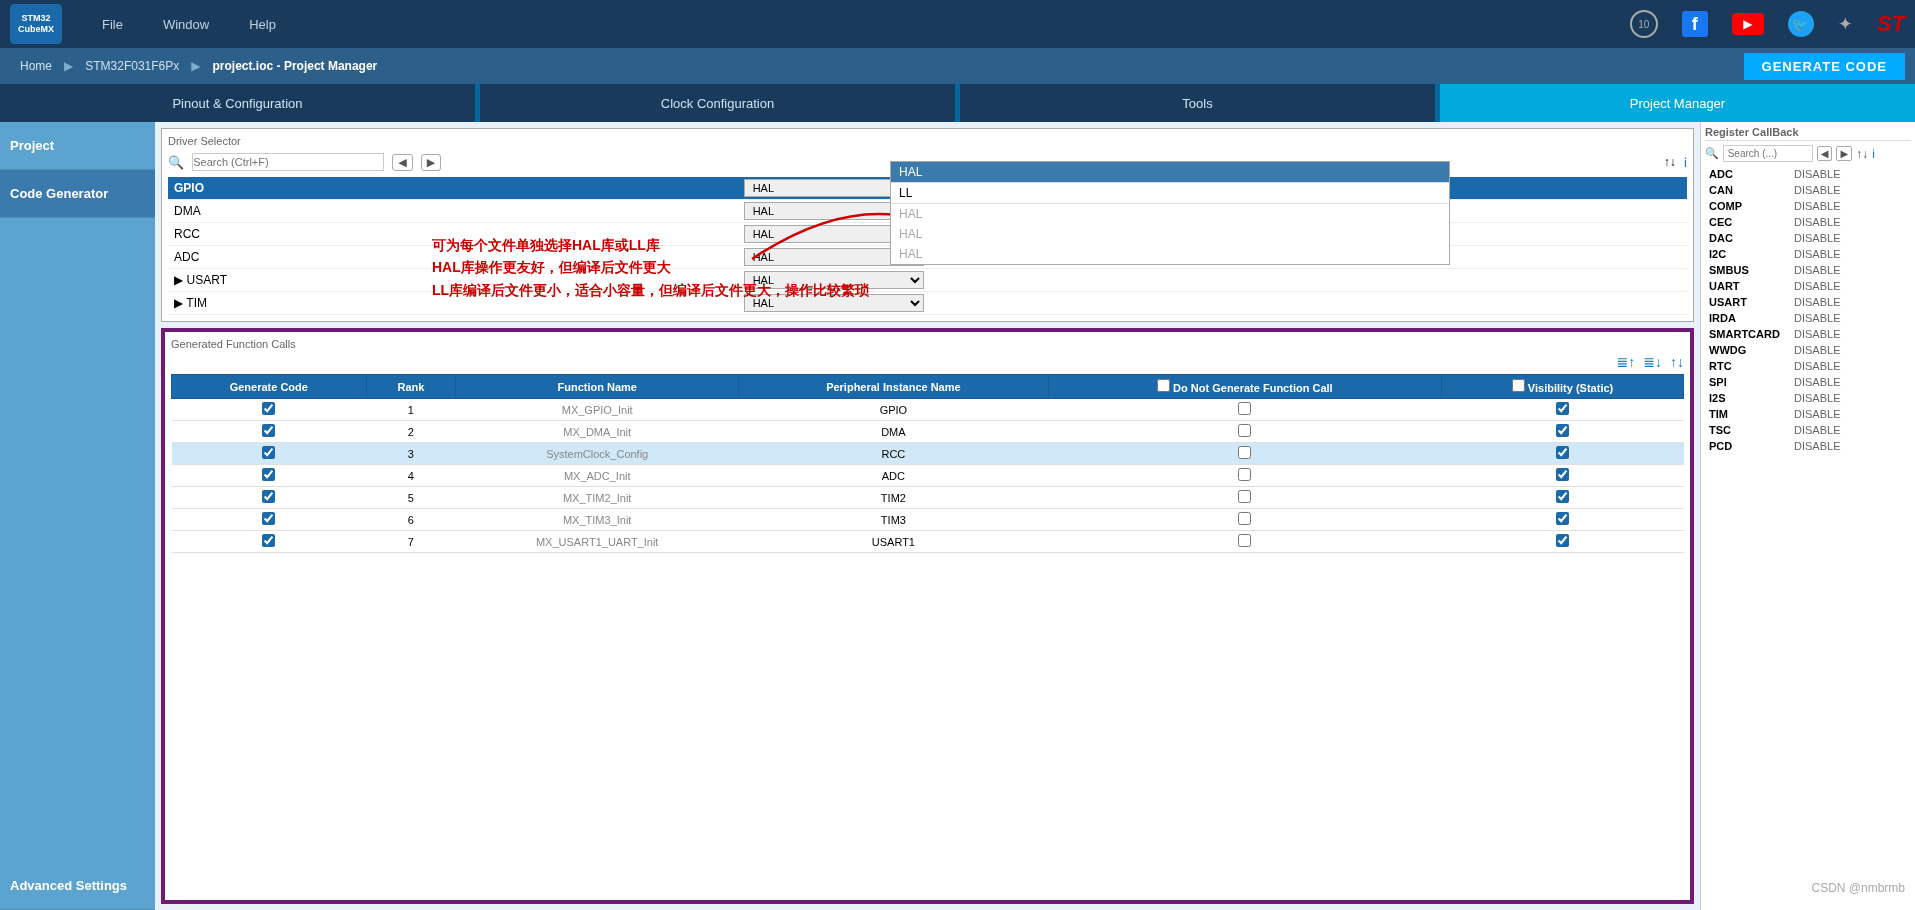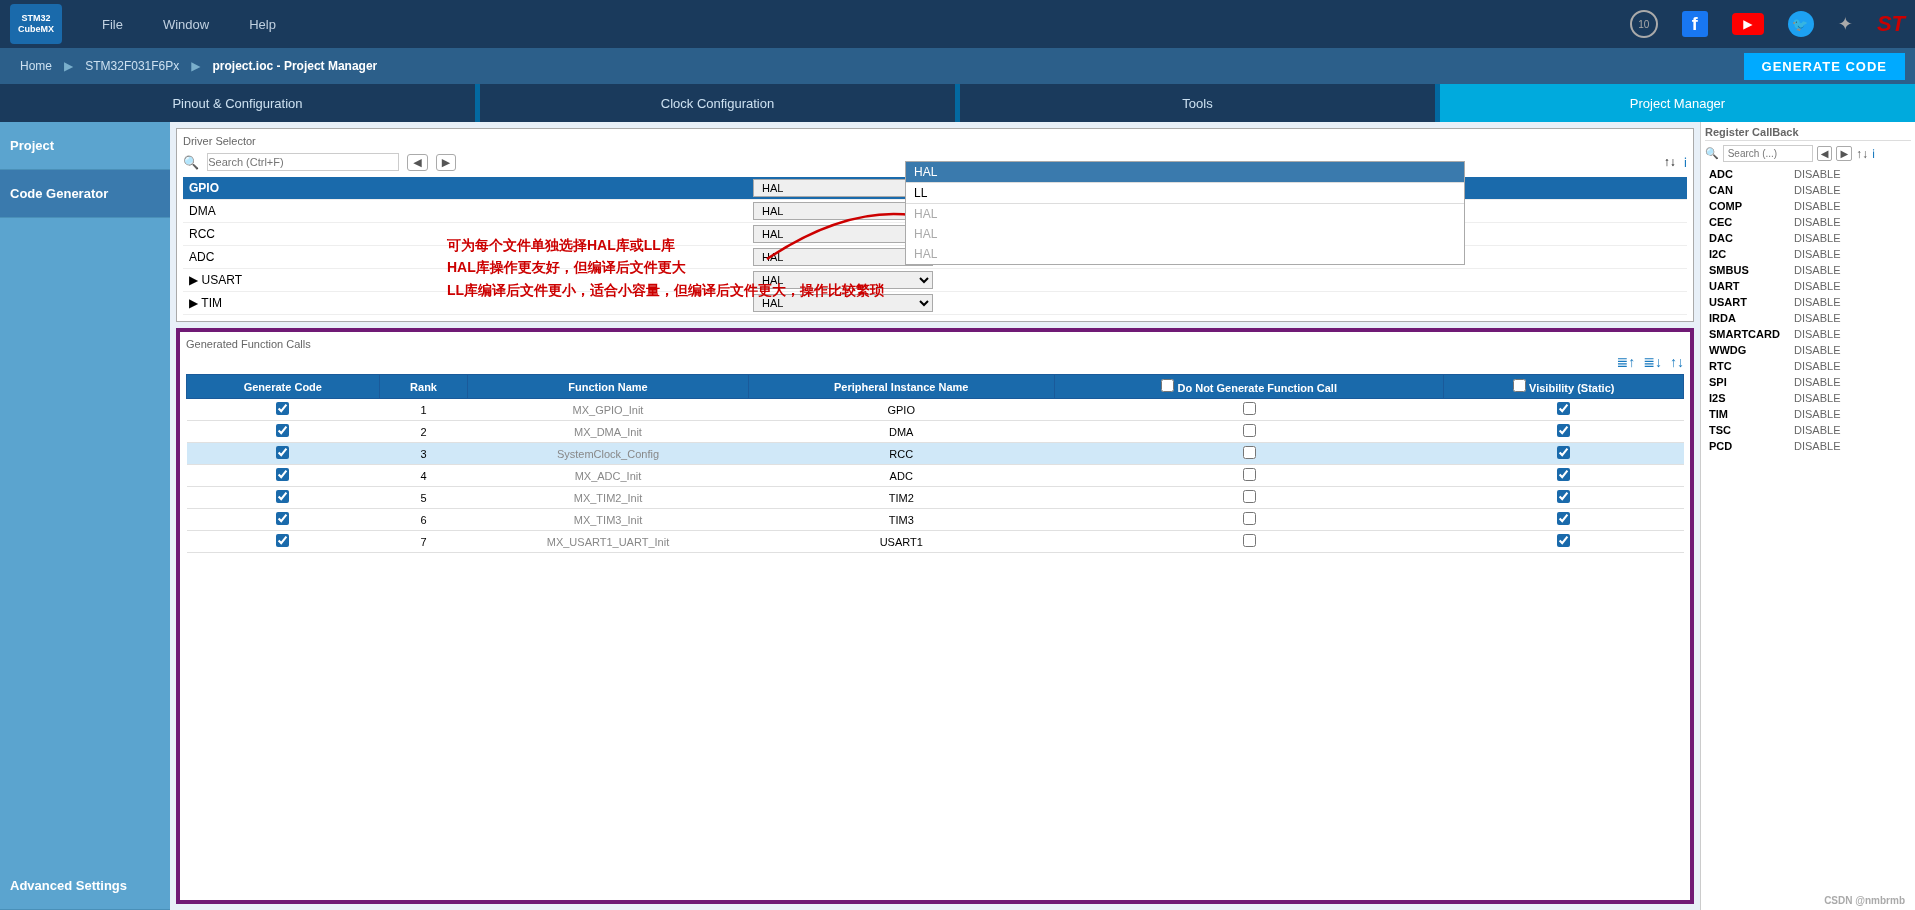--- a/index.html
+++ b/index.html
@@ -26,21 +26,21 @@
     
     #tabbar { display: flex; background: #1a3a5c; height: 38px; }
     .tab { flex: 1; display: flex; align-items: center; justify-content: center; color: #cce0f0; font-size: 13px; border-right: 5px solid #0369a1; cursor: pointer; }
     .tab.active { background: #00aadd; color: white; }
     .tab:last-child { border-right: none; }
 
     
     #main { display: flex; height: calc(910px - 48px - 36px - 38px); }
 
     
-    #sidebar { background: #5ba4cf; width: 170px; display: flex; flex-direction: column; }
+    #sidebar { background: #5ba4cf; width: 155px; display: flex; flex-direction: column; }
     .sidebar-section { padding: 16px 10px; color: white; font-size: 13px; font-weight: bold; cursor: pointer; border-bottom: 1px solid #4a90b8; }
     .sidebar-section.active { background: #3a7aad; }
 
     
     #center { flex: 1; background: #e8f0f8; overflow: hidden; display: flex; flex-direction: column; padding: 6px; gap: 6px; }
 
     
     #driver-selector { background: white; border: 1px solid #aaa; padding: 6px; position: relative; }
     #driver-selector-title { font-size: 11px; color: #666; margin-bottom: 6px; }
     .ds-toolbar { display: flex; align-items: center; gap: 8px; margin-bottom: 6px; }
@@ -87,21 +87,21 @@
     .rp-btn { background: none; border: 1px solid #aaa; border-radius: 2px; cursor: pointer; font-size: 10px; padding: 1px 3px; color: #555; }
     .rp-info { color: #1a7abf; font-size: 12px; cursor: pointer; }
     .rp-sort { color: #555; font-size: 12px; cursor: pointer; }
 
     #rp-table { width: 100%; border-collapse: collapse; }
     #rp-table td { padding: 2px 4px; font-size: 11px; }
     #rp-table td:first-child { font-weight: bold; width: 85px; }
     #rp-table td:last-child { color: #666; }
 
     
-    #credit { position: absolute; bottom: 4px; right: 10px; color: #aaa; font-size: 10px; font-weight: bold; }
+    #credit { position: absolute; bottom: 15px; right: 10px; color: #aaa; font-size: 12px; }
 
     
     #driver-selector { position: relative; }
   </style>
 </head>
 <body>
 
 <div id="topbar">
   <div id="logo-area">
     <div id="logo-box">

